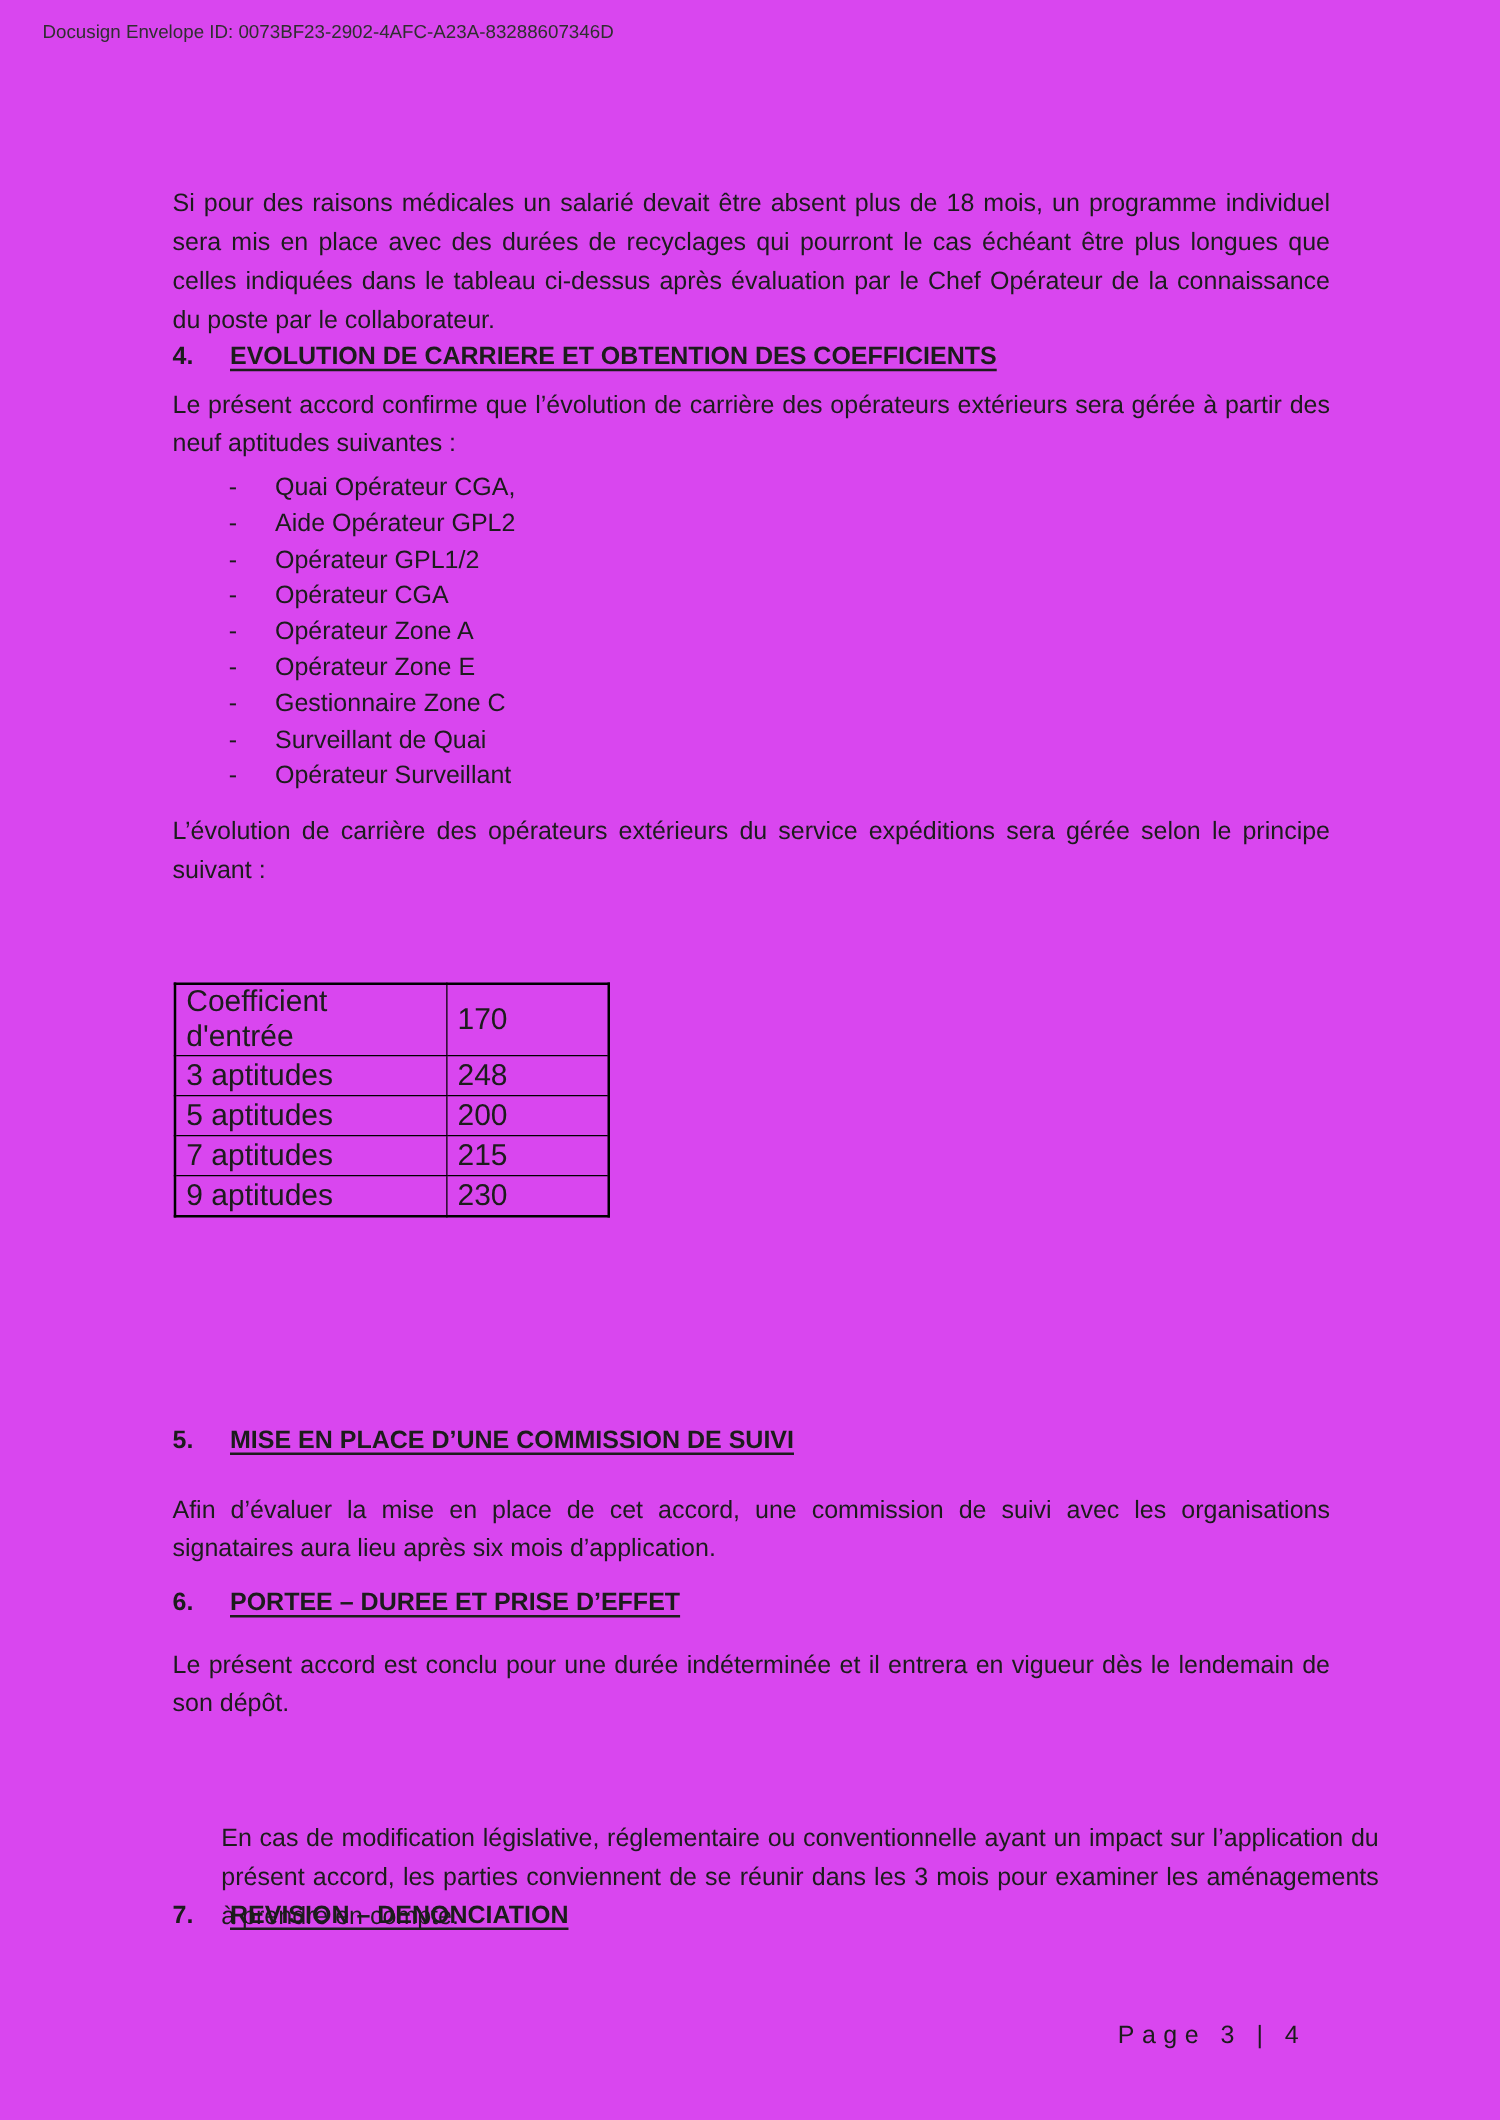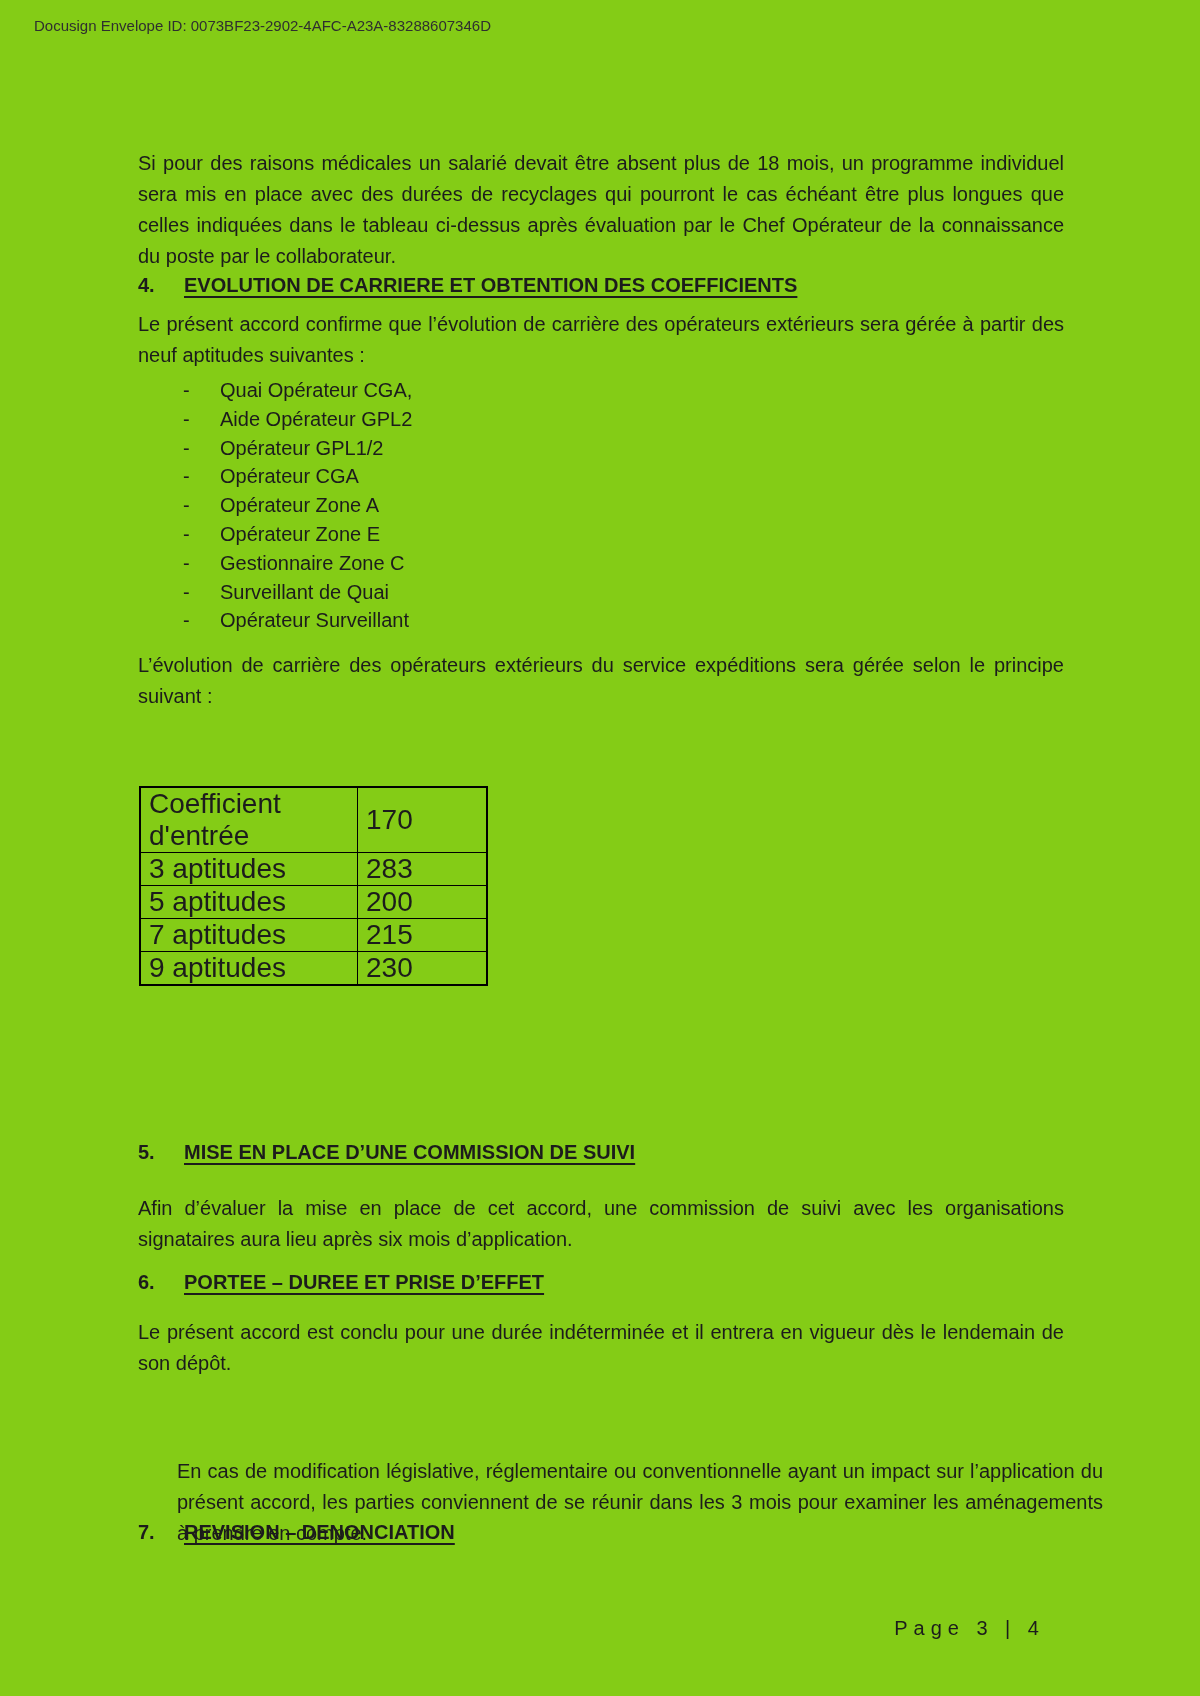--- a/index.html
+++ b/index.html
@@ -1,20 +1,20 @@
 <!DOCTYPE html>
 <html><head>
 <meta charset="utf-8">
 <style>
   html, body { margin:0; padding:0; background:#e9e9e9; }
   .page {
     position:relative;
     width:1200px;
     height:1696px;
-    background:#84cc16;
+    background:#d946ef;
     font-family:"Liberation Sans", sans-serif;
     color:#1c1c1c;
     overflow:hidden;
   }
   .envelope-id {
     position:absolute;
     top:17px;
     left:34px;
     font-size:15px;
     color:#2f2f2f;
@@ -49,21 +49,21 @@
     align-items:baseline;
     font-size:20px;
   }
   .apt-item .li-dash { margin-left:45px; width:37px; flex:0 0 37px; }
   .coef-table {
     position:absolute;
     left:139px;
     top:786px;
     border-collapse:collapse;
     border:2px solid #000;
-    font-size:28px;
+    font-size:24px;
     color:#1c1c1c;
   }
   .coef-table td {
     border:1px solid #000;
     height:31px;
     padding:0 8px;
     vertical-align:middle;
   }
   .coef-table td.c1 { width:200px; }
   .coef-table td.c2 { width:112px; }
@@ -136,21 +136,21 @@
   <div class="block" style="top:650px;">L’évolution de carrière des opérateurs extérieurs du service expéditions sera gérée selon le principe suivant :</div>
 
   <table class="coef-table">
     <tbody>
       <tr>
         <td class="c1">Coefficient d'entrée</td>
         <td class="c2">170</td>
       </tr>
       <tr>
         <td class="c1">3 aptitudes</td>
-        <td class="c2">283</td>
+        <td class="c2">248</td>
       </tr>
       <tr>
         <td class="c1">5 aptitudes</td>
         <td class="c2">200</td>
       </tr>
       <tr>
         <td class="c1">7 aptitudes</td>
         <td class="c2">215</td>
       </tr>
       <tr>

